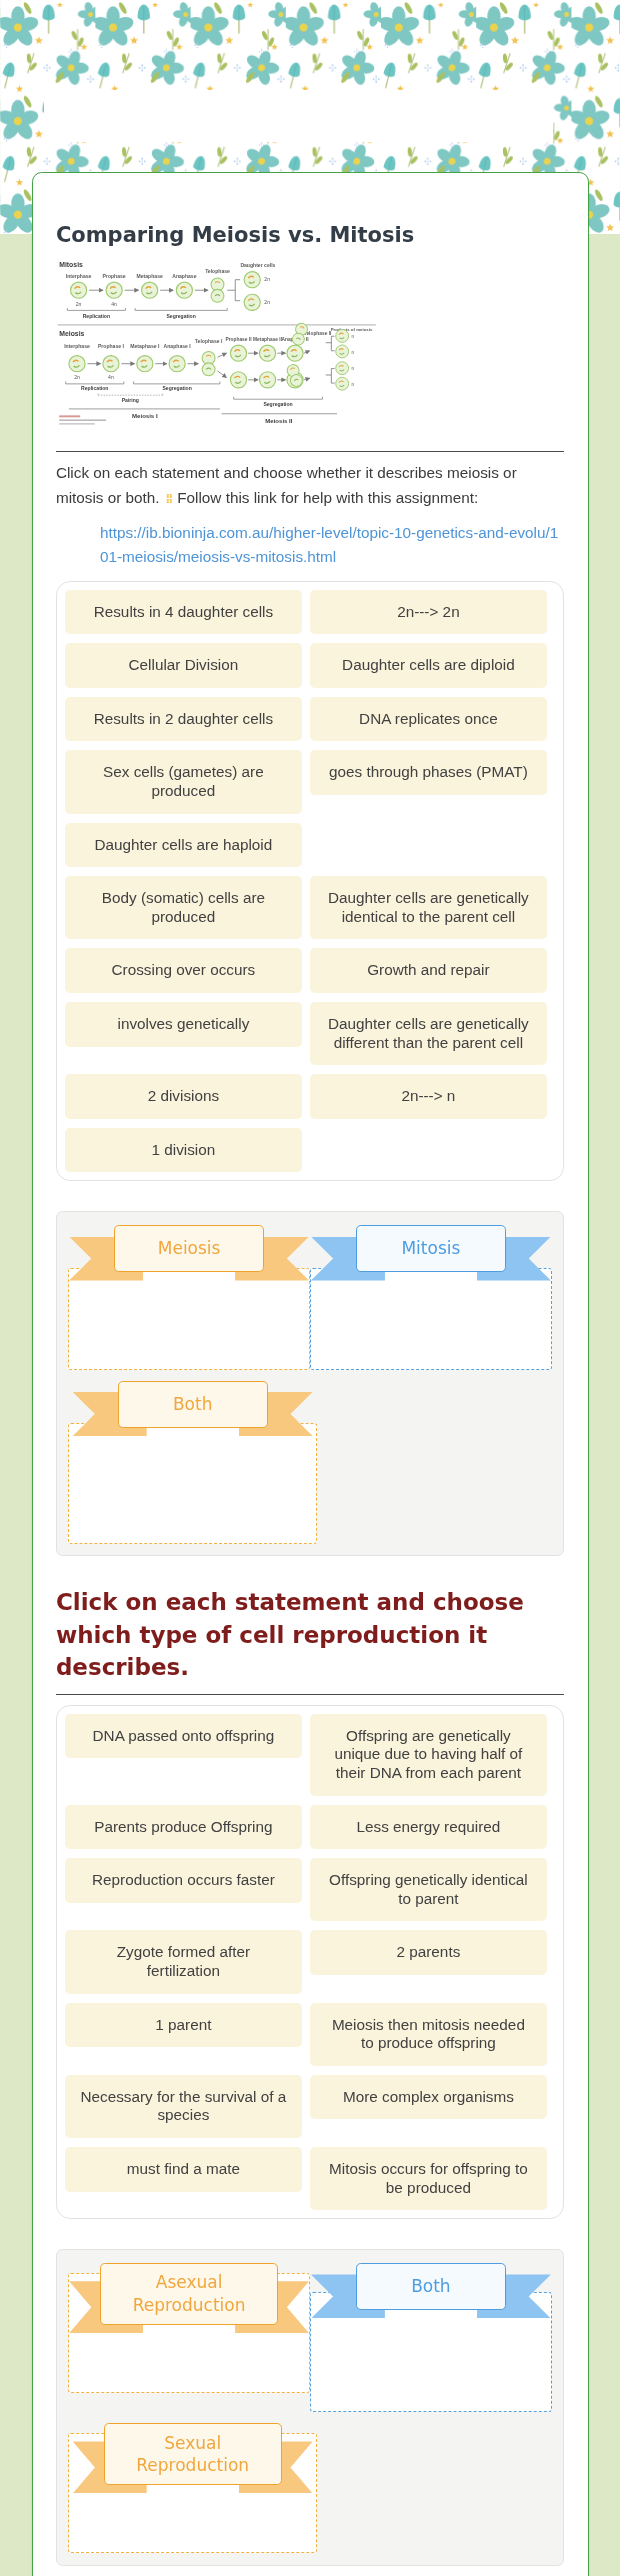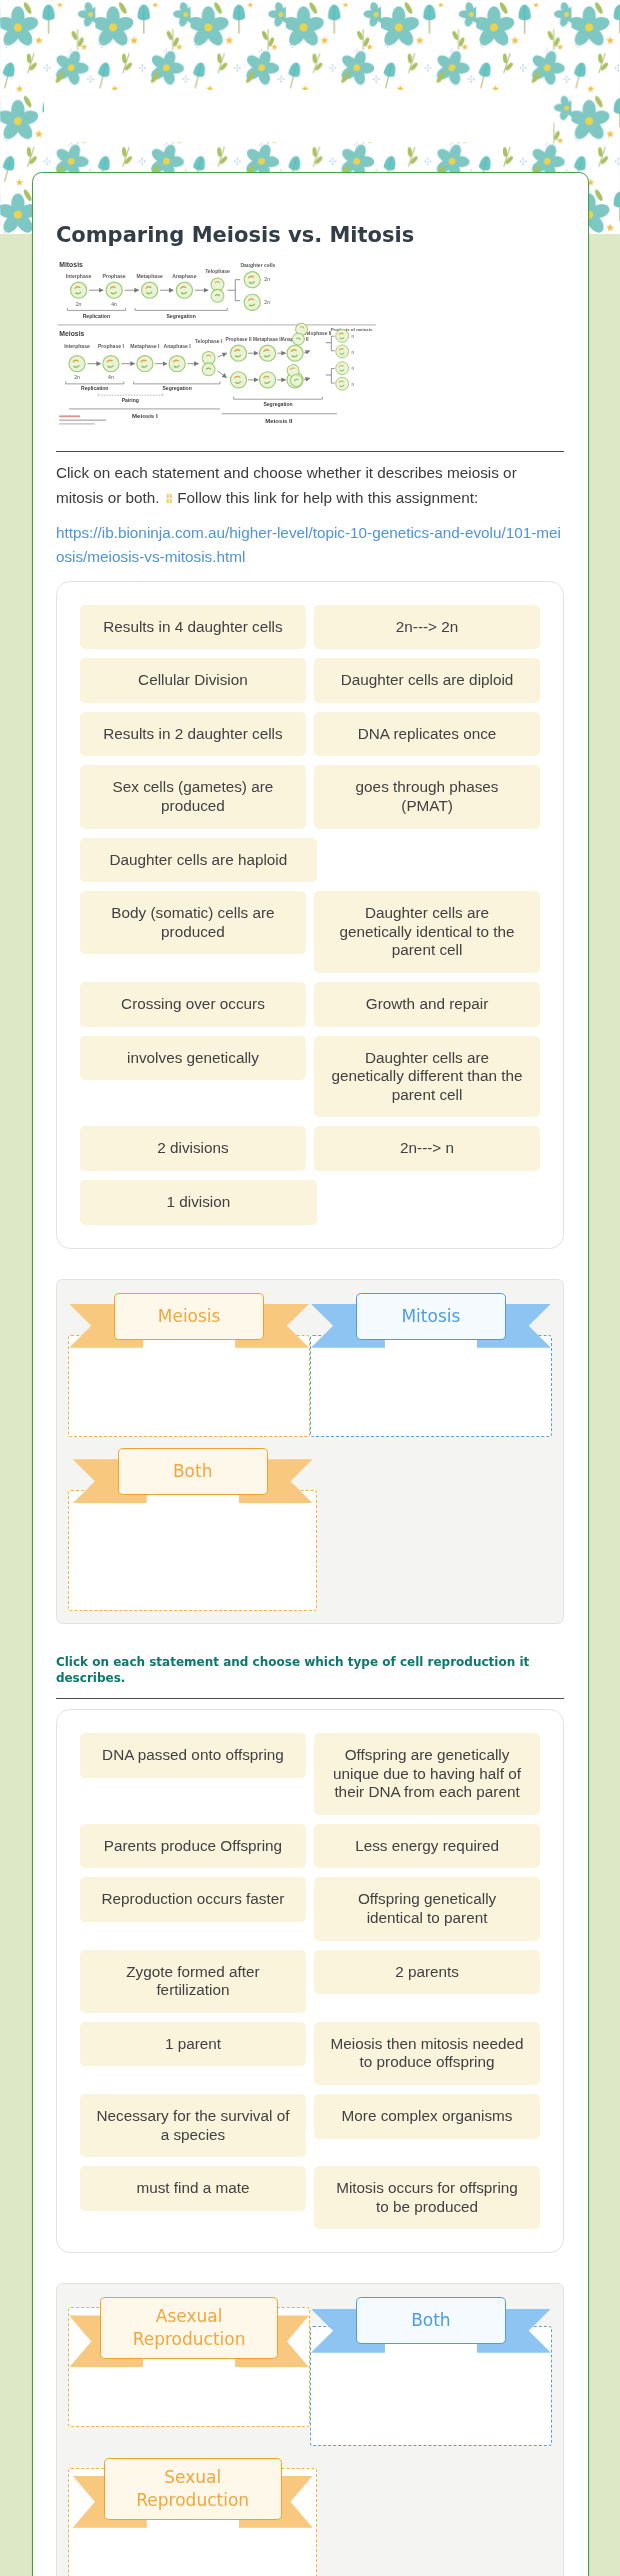--- a/index.html
+++ b/index.html
@@ -20,24 +20,24 @@
   }
 
   .page-title { font-family:"DejaVu Sans", sans-serif; font-weight:700; font-size:21px; color:#333d47; margin-bottom:9.7px; }
 
   .bio-figure { display:block; margin:1.6px 0 21px 0; }
 
   hr.sep { border:none; border-top:0.8px solid #4a4a4a; margin:0 0 9.7px 0; }
 
   .instructions { font-size:15.3px; line-height:1.58; color:#3b3b3b; margin-bottom:11.3px; }
   .drag-dots { color:#f3c148; font-weight:700; letter-spacing:-1.6px; font-size:13.7px; padding:0 1.6px; }
-  a.help-link, .help-link { display:block; font-size:15.3px; line-height:1.58; color:#4e94d8; text-decoration:none; word-break:break-all; cursor:pointer; }
+  a.help-link, .help-link { display:block; font-size:15.3px; line-height:1.58; color:#4e94d8; text-decoration:none; word-break:break-all; cursor:pointer;margin-left:44px; }
 
   
-  .stmt-box { border:0.8px solid #e2e2e2; border-radius:14px; background:#fff; padding:23px; margin-bottom:30px; }
+  .stmt-box { border:0.8px solid #e2e2e2; border-radius:14px; background:#fff; padding:8px; margin-bottom:30px; }
   .srow { display:flex; gap:8px; align-items:flex-start; margin-bottom:9px; }
   .srow:last-child { margin-bottom:0; }
   .scard {
     width:237px; min-height:44px; background:#fbf4dd; border-radius:4.8px;
     display:flex; align-items:center; justify-content:center; text-align:center;
     font-size:15.3px; line-height:18.6px; color:#414141; padding:13px 14.5px; cursor:pointer;
   }
 
   
   .bins-box { border:0.8px solid #e2e2e2; border-radius:6.5px; background:#f4f4f3; padding:13px 11.3px 11.3px 11.3px; margin-bottom:30px; }
@@ -62,21 +62,21 @@
   .s2 .ribbon.tall + .zone { margin-top:-52px; }
   .bin-row2 { margin-top:11.3px; }
 
   .bin.orange .rbox { background:#fdf8ea; border-color:#efa32b; color:#f0a73e; }
   .bin.orange .wing { background:#f8c87f; }
   .bin.orange .zone { border-color:#f2b13e; }
   .bin.blue .rbox { background:#f5faff; border-color:#4d9de0; color:#4d9de0; }
   .bin.blue .wing { background:#8dc4f2; }
   .bin.blue .zone { border-color:#55a0dd; }
 
-  .section-heading { font-family:"DejaVu Sans", sans-serif; font-weight:700; font-size:12px; line-height:1.4; color:#0f766e; margin:18px 0 11.3px 0; }
+  .section-heading { font-family:"DejaVu Sans", sans-serif; font-weight:700; font-size:23px; line-height:1.4; color:#7f1d1d; margin:18px 0 11.3px 0; }
   hr.sep2 { border:none; border-top:0.8px solid #4a4a4a; margin:0 0 9.7px 0; }
 
   
   .bio-figure text { font-family:"Liberation Sans", sans-serif; fill:#555; }
   .bio-figure .ttl { font-weight:bold; fill:#3c3c3c; }
   .bio-figure .ph { font-weight:bold; fill:#5a5a5a; }
   .bio-figure .bld { font-weight:bold; fill:#3c3c3c; }
 </style>
 </head>
 <body>

